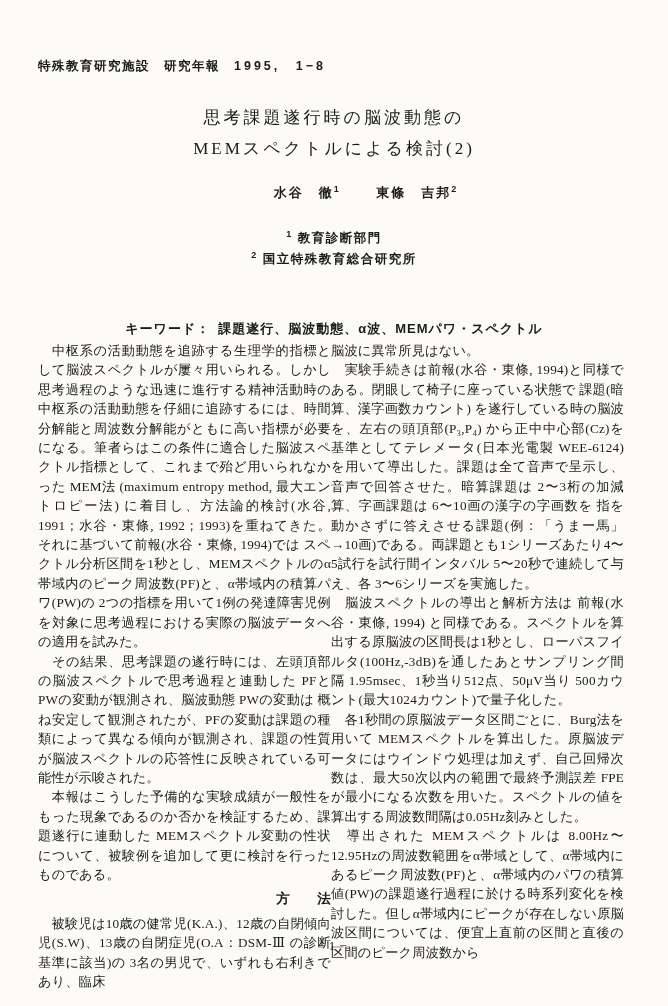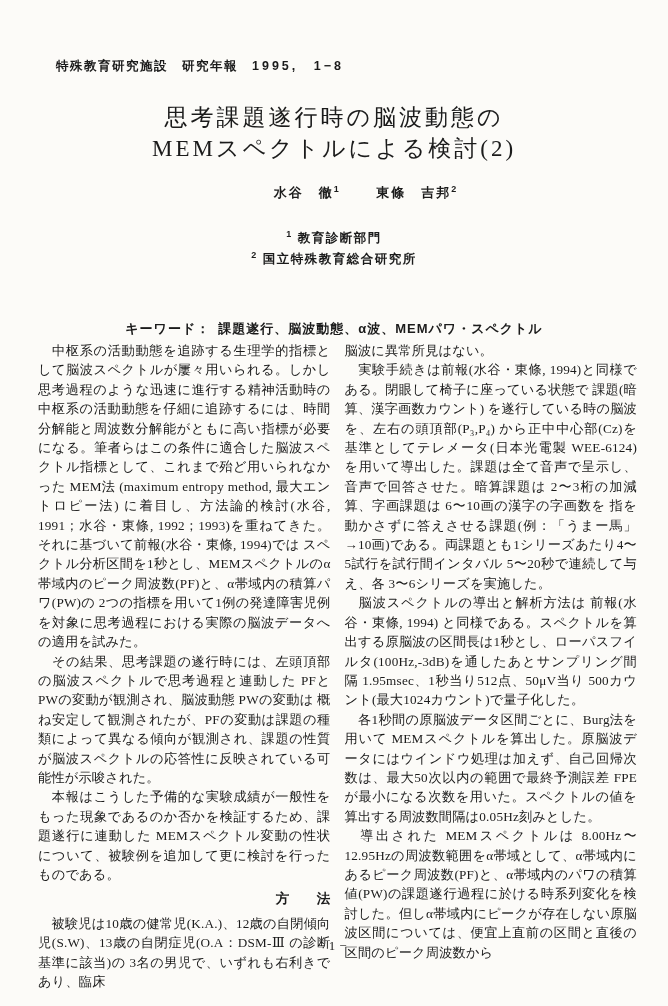--- a/index.html
+++ b/index.html
@@ -12,35 +12,35 @@
     width: 668px;
     height: 1006px;
     background: #fcfbf8;
     color: #1b1b1b;
     font-family: "Liberation Serif", "DejaVu Serif", serif;
     overflow: hidden;
   }
   .journal-line {
     position: absolute;
     top: 58px;
-    left: 56px;
+    left: 38px;
     font-family: "Liberation Sans", "DejaVu Sans", sans-serif;
     font-size: 12.5px;
     font-weight: bold;
     letter-spacing: 1.5px;
     white-space: nowrap;
   }
   .journal-line .issue { margin-left: 14px; letter-spacing: 3px; }
   .title-block {
     position: absolute;
     top: 102px;
     left: 0;
     width: 100%;
     text-align: center;
-    font-size: 23px;
+    font-size: 17px;
     line-height: 31px;
     letter-spacing: 3px;
     font-weight: 500;
   }
   .authors-line {
     position: absolute;
     top: 184px;
     left: 0;
     width: 100%;
     text-align: center;
@@ -82,21 +82,21 @@
     margin-top: 32px;
   }
   .keywords-line .kw-label { margin-right: 8px; }
   .body-columns {
     position: absolute;
     top: 341px;
     left: 38px;
     width: 599px;
     height: 570px;
     display: flex;
-    gap: 14px;
+    gap: 0;
   }
   .column {
     width: 293px;
     font-size: 13.2px;
     line-height: 19.4px;
     text-align: justify;
     letter-spacing: 0.2px;
   }
   .column p { margin: 0; }
   .method-heading {

